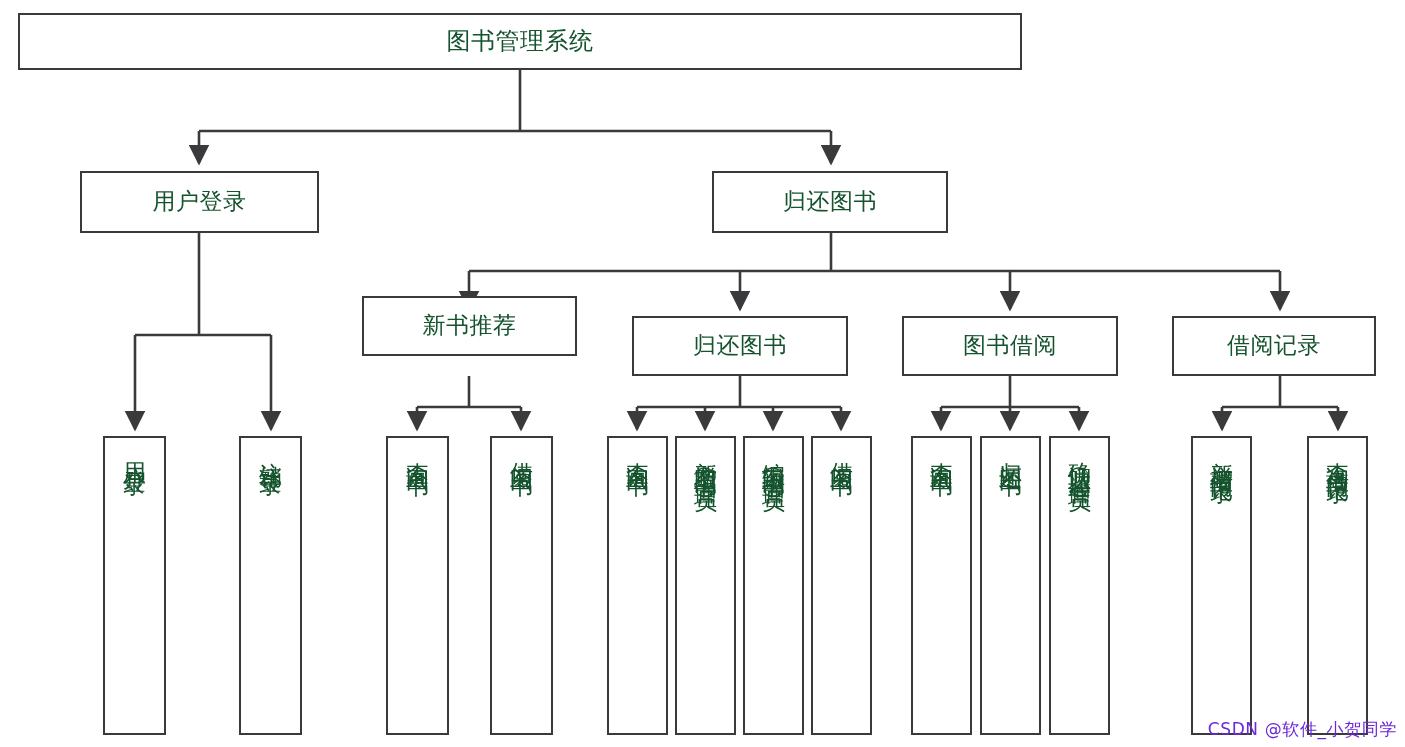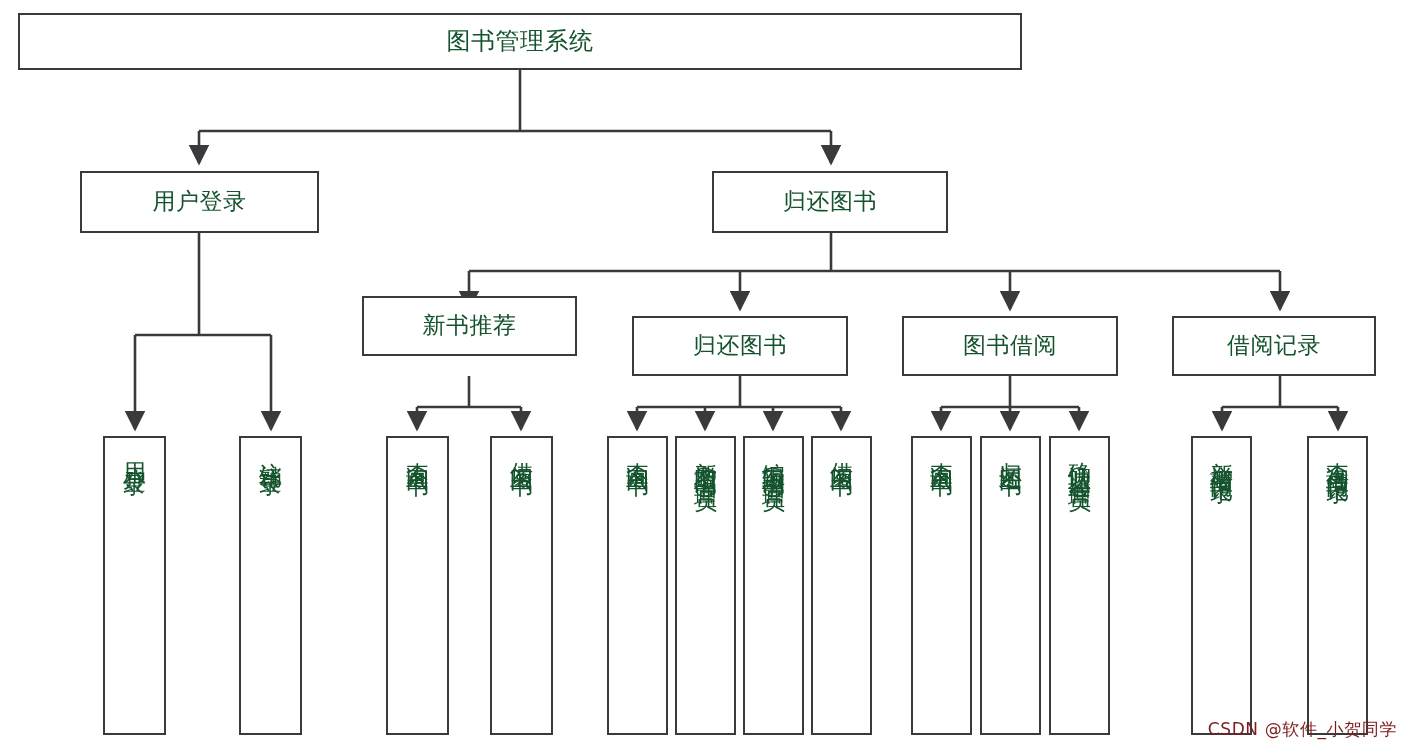--- a/index.html
+++ b/index.html
@@ -59,21 +59,21 @@
     font-size: 23px;
     letter-spacing: 4px;
     line-height: 1;
     white-space: nowrap;
   }
   #watermark {
     position: absolute;
     right: 8px;
     bottom: 6px;
     font-size: 17px;
-    color: #7f1d1d;
+    color: #6d28d9;
     letter-spacing: 0.6px;
     z-index: 6;
     white-space: nowrap;
     font-family: "DejaVu Sans", "Liberation Sans", sans-serif;
   }
 </style>
 </head>
 <body>
 
 <div id="diagram-root">

